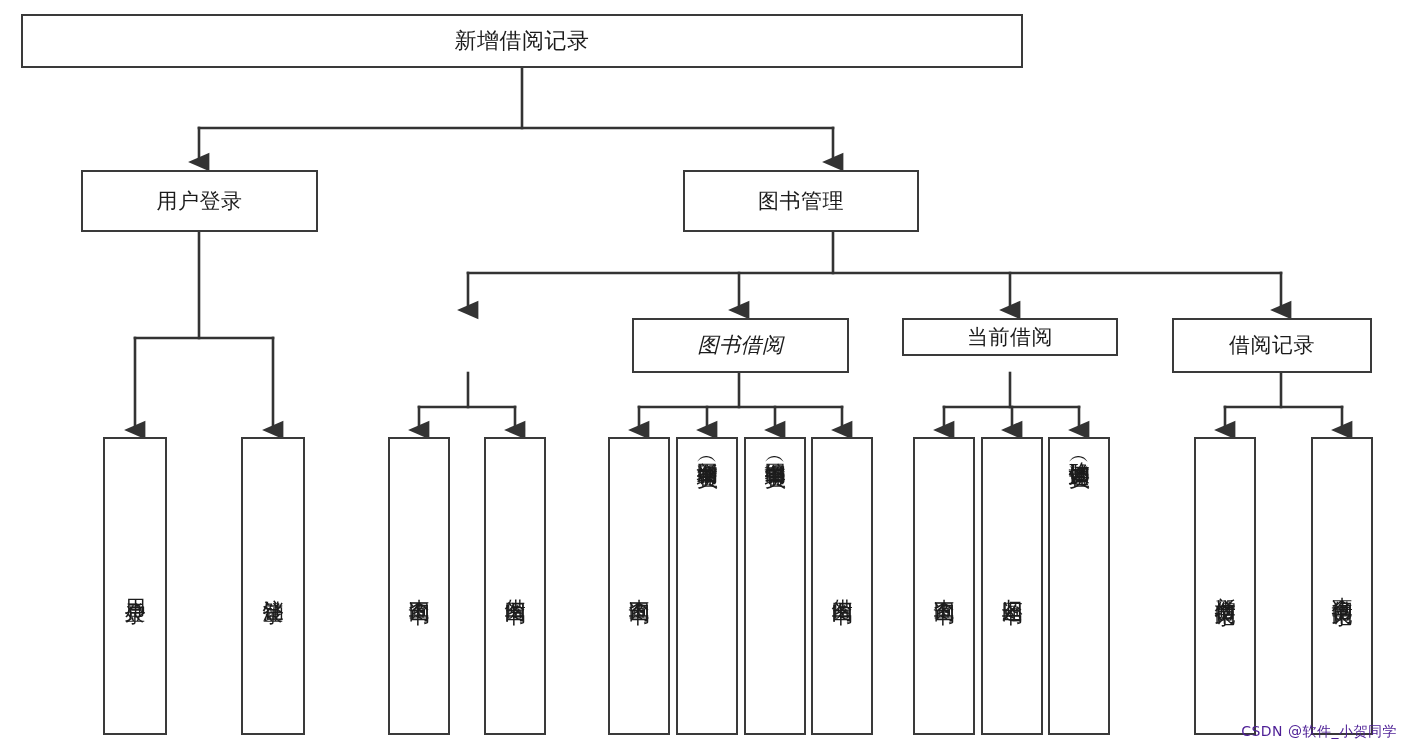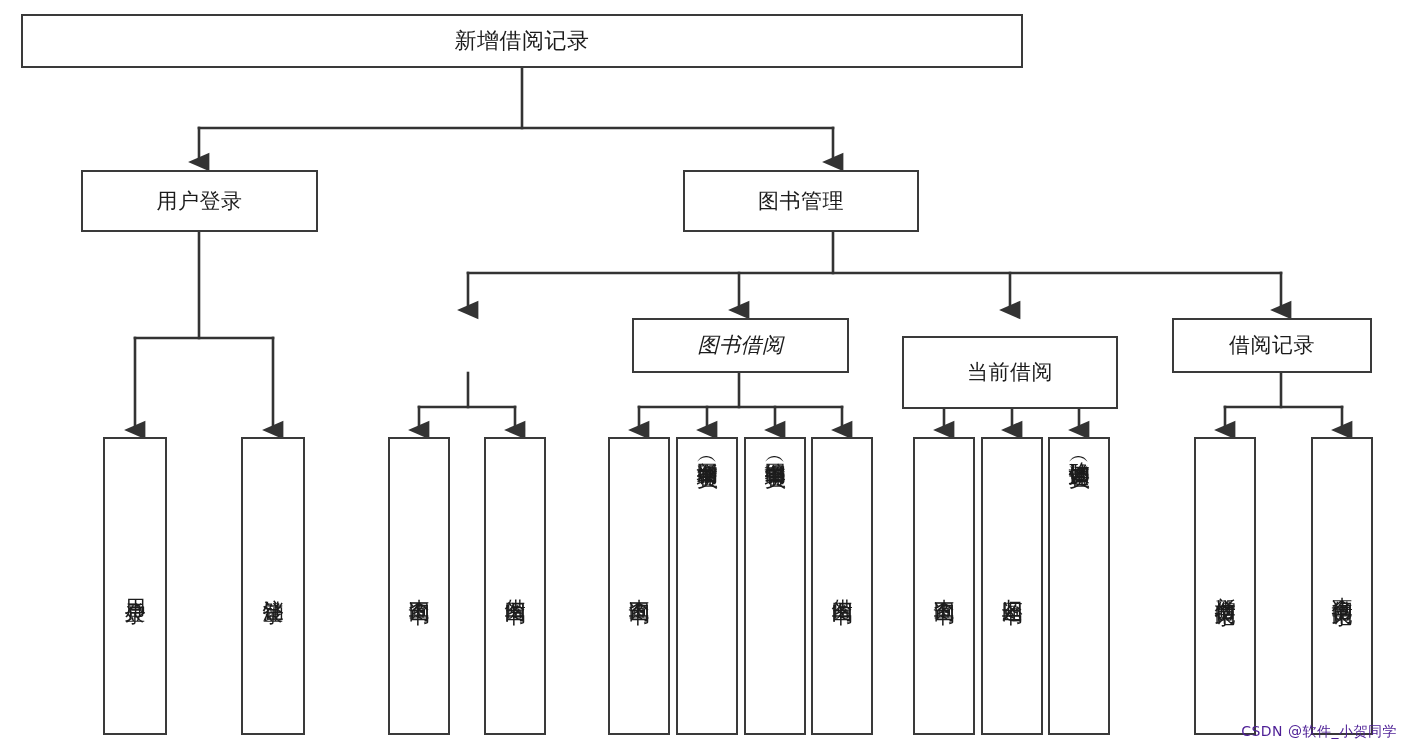--- a/index.html
+++ b/index.html
@@ -140,21 +140,21 @@
   <div class="node node-branch" style="left:81px; top:170px; width:237px; height:62px;">
     <span class="node-label">用户登录</span>
   </div>
   <div class="node node-branch" style="left:683px; top:170px; width:236px; height:62px;">
     <span class="node-label">图书管理</span>
   </div>
 
   <div class="node node-branch" style="left:632px; top:318px; width:217px; height:55px;font-style:italic;">
     <span class="node-label">图书借阅</span>
   </div>
-  <div class="node node-branch" style="left:902px; top:336px; width:216px; height:73px;">
+  <div class="node node-branch" style="left:902px; top:318px; width:216px; height:38px;">
     <span class="node-label">当前借阅</span>
   </div>
   <div class="node node-branch" style="left:1172px; top:318px; width:200px; height:55px;">
     <span class="node-label">借阅记录</span>
   </div>
 
   <div class="node node-leaf leaf-mid" style="left:103px; top:437px; width:64px; height:298px;">
     <span class="node-label">用户登录</span>
   </div>
   <div class="node node-leaf leaf-mid" style="left:241px; top:437px; width:64px; height:298px;">

